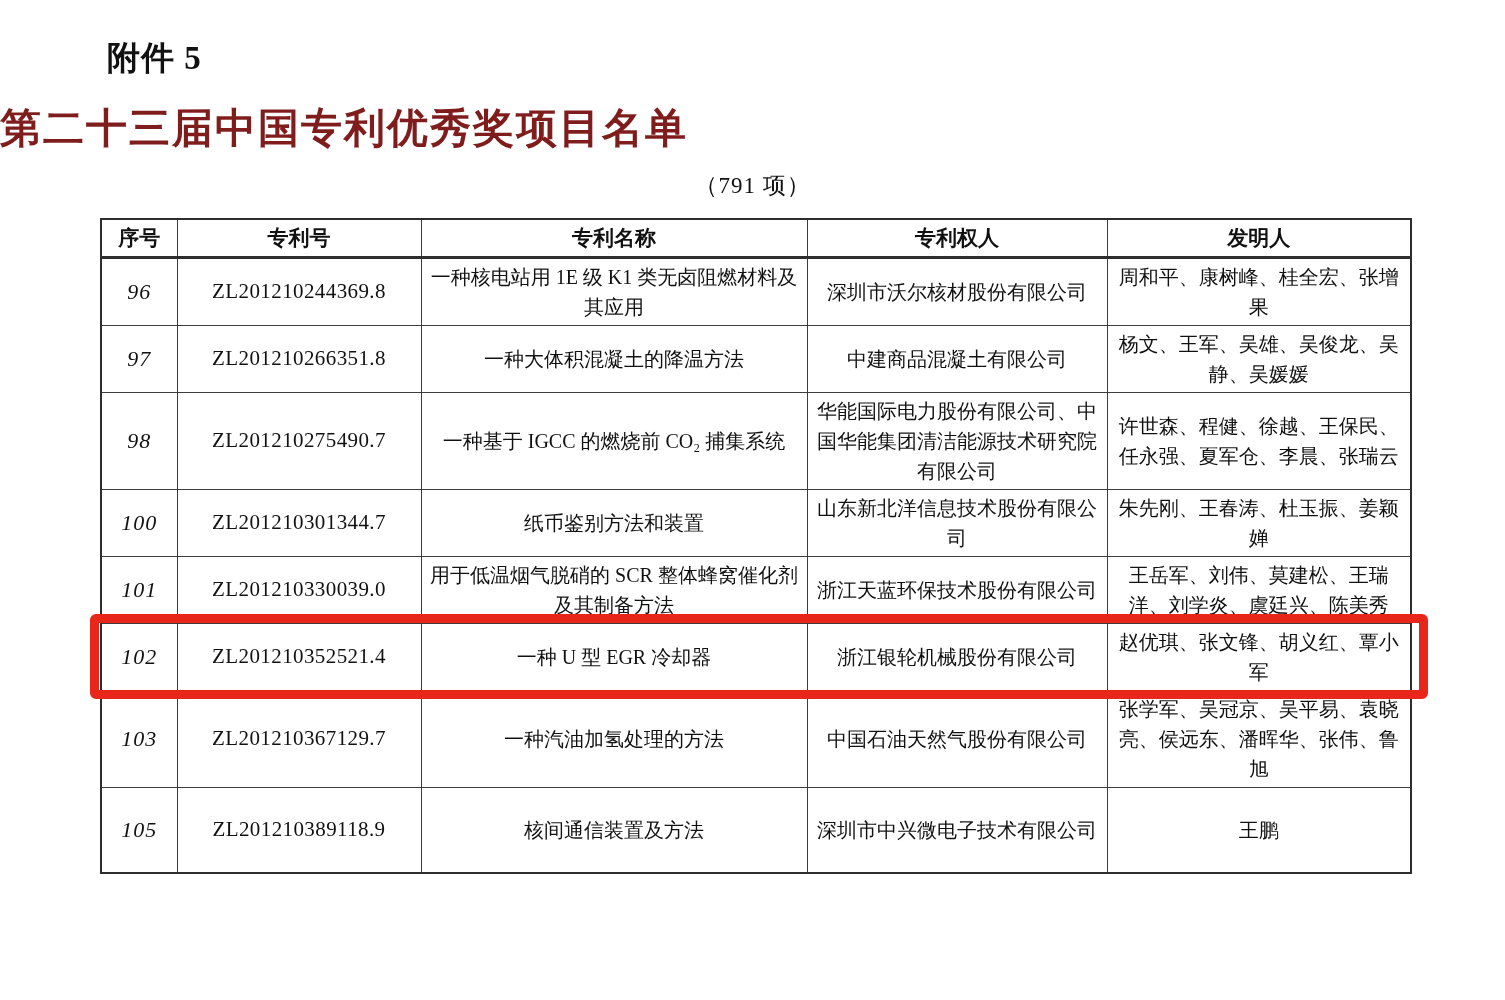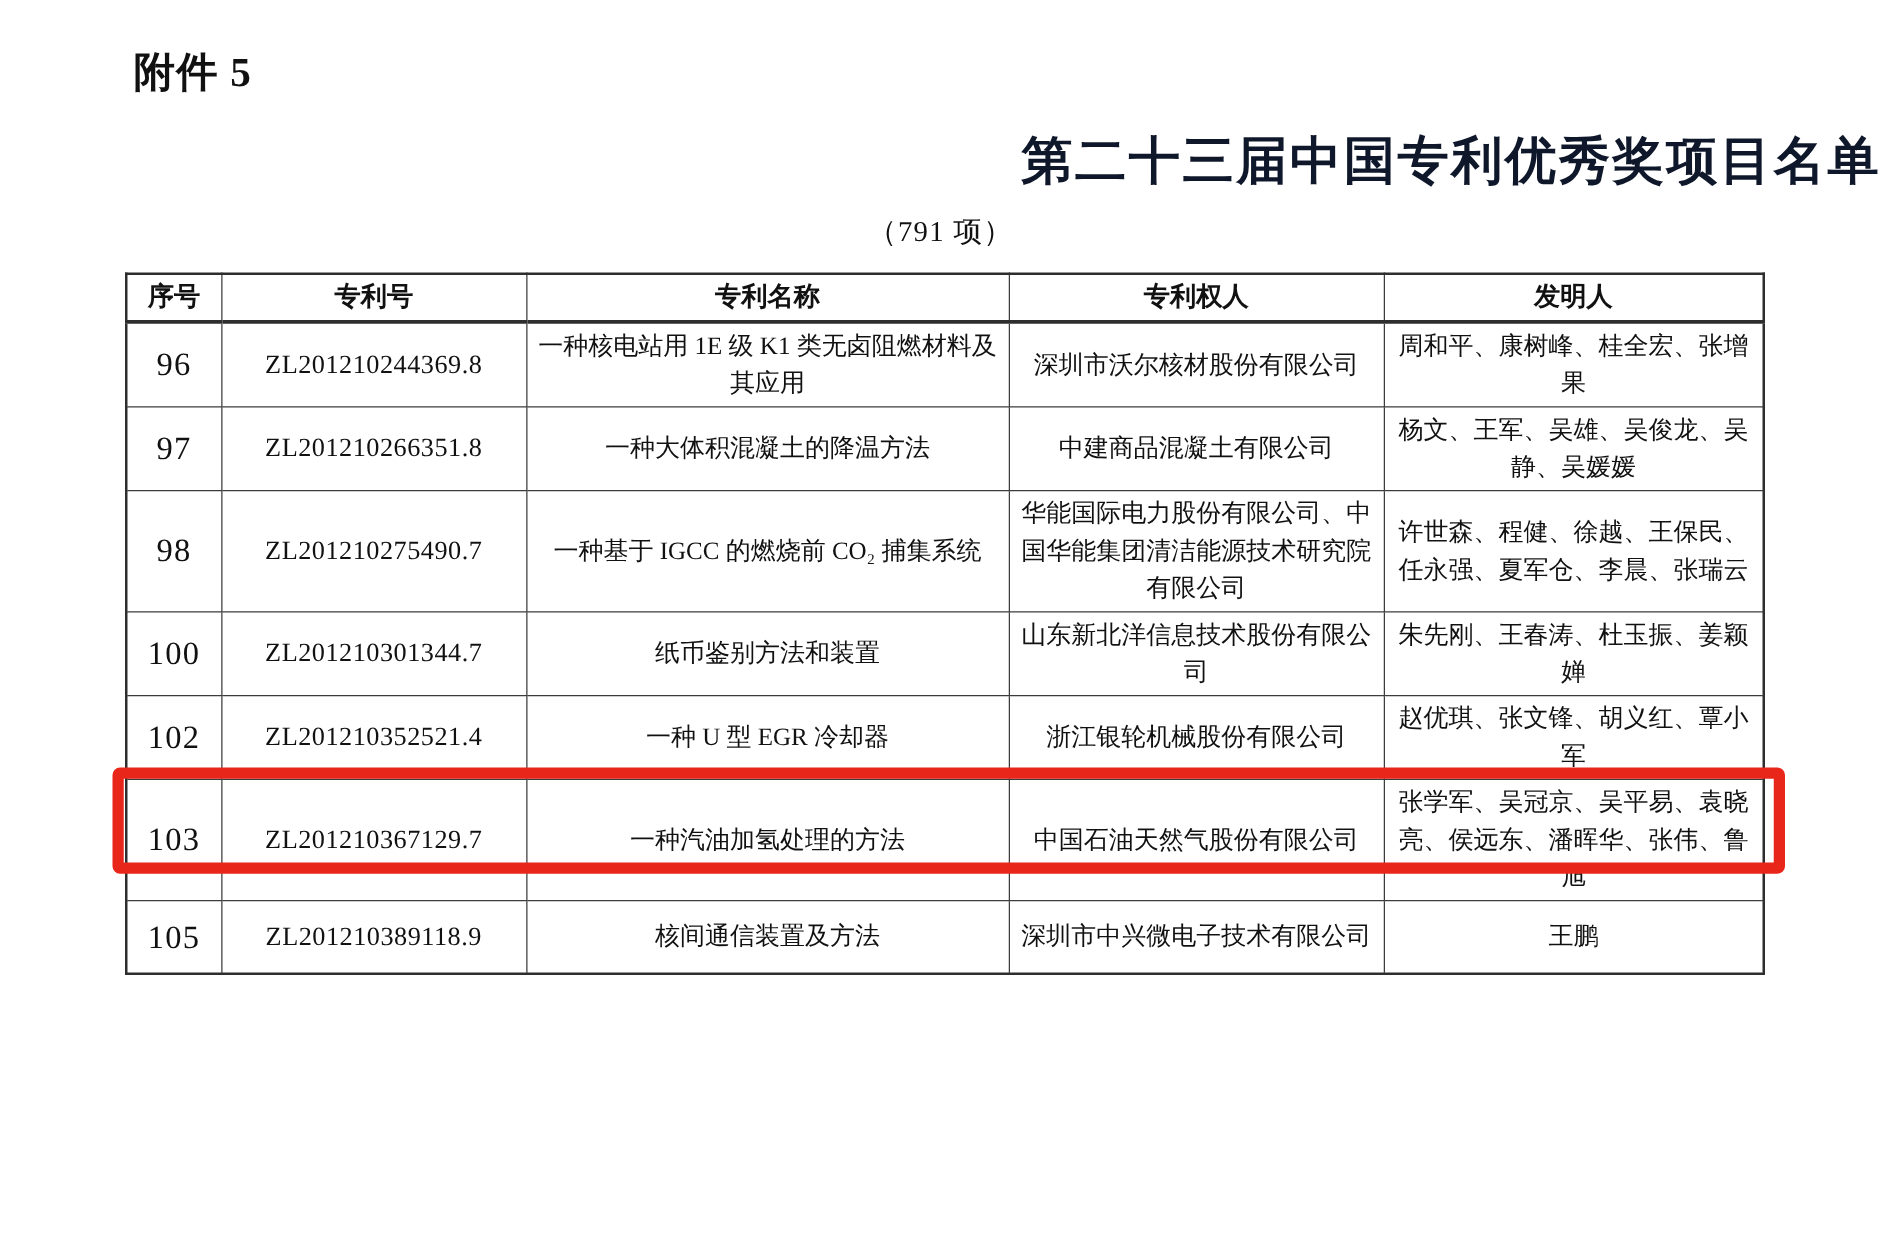--- a/index.html
+++ b/index.html
@@ -13,25 +13,25 @@
   }
   .attachment{
     padding-top:36px;
     padding-left:107px;
     font-size:33px;
     font-weight:700;
     letter-spacing:1px;
   }
   .doc-title{
     margin-top:20px;
-    text-align:right;
+    text-align:left;
     font-size:41px;
     font-weight:800;
     letter-spacing:2px;
-    color:#0f172a;
+    color:#7f1d1d;
   }
   .doc-subtitle{
     margin-top:14px;
     text-align:center;
     font-size:23px;
     font-weight:400;
     letter-spacing:1px;
   }
   .table-wrap{
     position:relative;
@@ -55,21 +55,21 @@
   .patent-table{border:2px solid #2e2e2e;}
   .patent-table thead tr{height:33px;}
   .patent-table th{
     font-family:"Liberation Sans","DejaVu Sans",sans-serif;
     font-size:21px;
     font-weight:700;
     border-bottom:3px solid #2e2e2e;
     padding:2px 4px;
   }
   .patent-table td{font-size:20px;}
-  td.row-number-cell{font-size:26px;letter-spacing:1px;}
+  td.row-number-cell{font-size:22px;letter-spacing:1px;font-style:italic;}
   td.patent-number-cell{font-size:21px;letter-spacing:0.4px;}
   tbody tr:nth-child(1){height:60px;}
   tbody tr:nth-child(2){height:63px;}
   tbody tr:nth-child(3){height:89px;}
   tbody tr:nth-child(4){height:61px;}
   tbody tr:nth-child(5){height:54px;}
   tbody tr:nth-child(6){height:66px;}
   tbody tr:nth-child(7){height:59px;padding-left:43px;}
   tbody tr:nth-child(8){height:86px;}
   tbody tr:nth-child(9){height:63px;}
@@ -146,20 +146,27 @@
             <td class="patentee-cell">华能国际电力股份有限公司、中国华能集团清洁能源技术研究院有限公司</td>
             <td class="inventors-cell">许世森、程健、徐越、王保民、任永强、夏军仓、李晨、张瑞云</td>
           </tr>
           <tr>
             <td class="row-number-cell">100</td>
             <td class="patent-number-cell">ZL201210301344.7</td>
             <td class="patent-name-cell">纸币鉴别方法和装置</td>
             <td class="patentee-cell">山东新北洋信息技术股份有限公司</td>
             <td class="inventors-cell">朱先刚、王春涛、杜玉振、姜颖婵</td>
           </tr>
+          <tr class="highlighted">
+            <td class="row-number-cell">101</td>
+            <td class="patent-number-cell">ZL201210330039.0</td>
+            <td class="patent-name-cell">用于低温烟气脱硝的 SCR 整体蜂窝催化剂及其制备方法</td>
+            <td class="patentee-cell">浙江天蓝环保技术股份有限公司</td>
+            <td class="inventors-cell">王岳军、刘伟、莫建松、王瑞洋、刘学炎、虞廷兴、陈美秀</td>
+          </tr>
           <tr>
             <td class="row-number-cell">102</td>
             <td class="patent-number-cell">ZL201210352521.4</td>
             <td class="patent-name-cell">一种 U 型 EGR 冷却器</td>
             <td class="patentee-cell">浙江银轮机械股份有限公司</td>
             <td class="inventors-cell">赵优琪、张文锋、胡义红、覃小军</td>
           </tr>
           <tr>
             <td class="row-number-cell">103</td>
             <td class="patent-number-cell">ZL201210367129.7</td>

